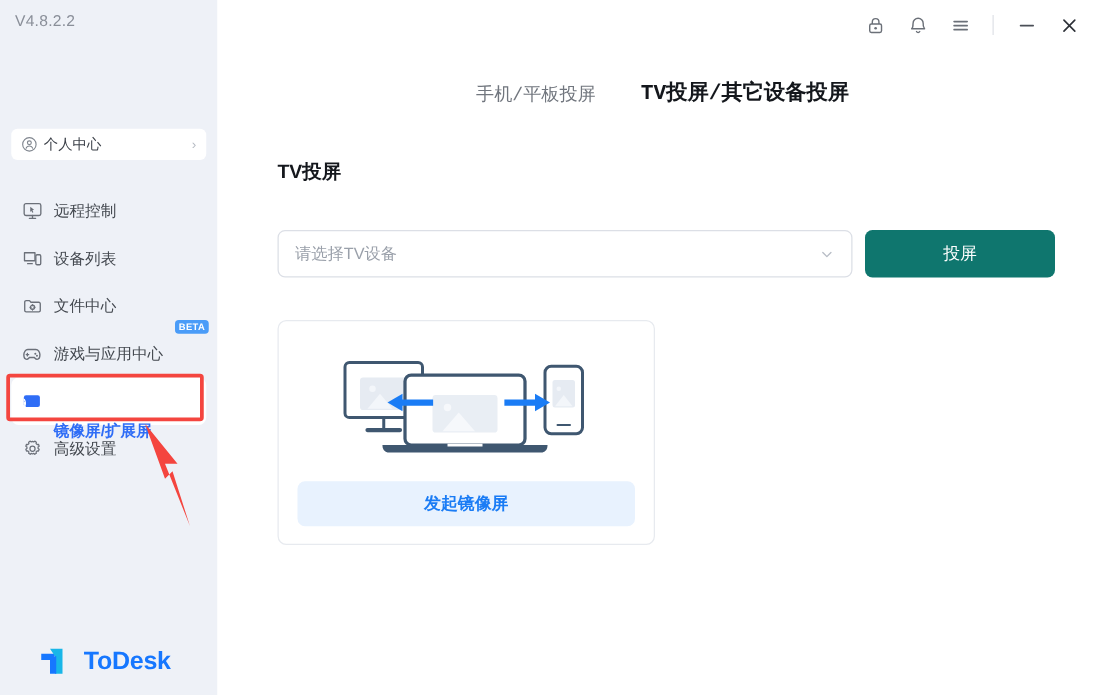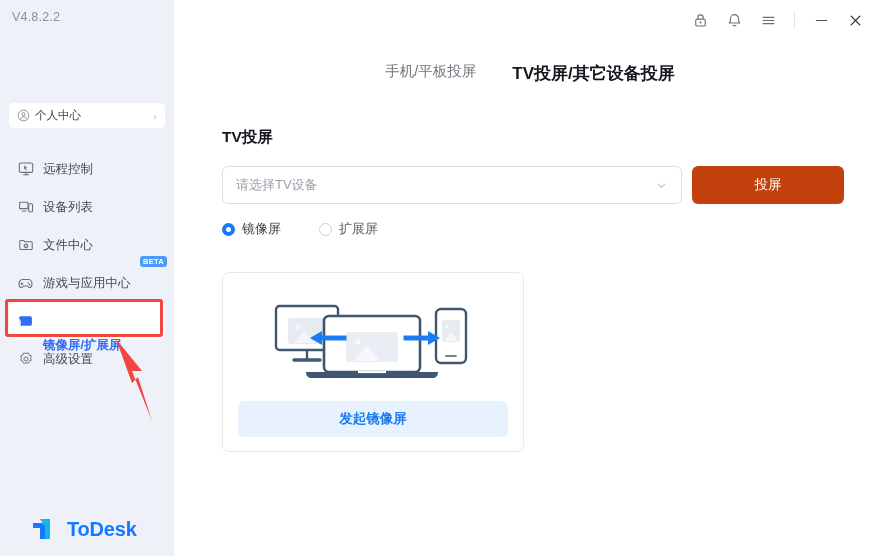--- a/index.html
+++ b/index.html
@@ -211,24 +211,25 @@
     cursor: pointer;
     color: #6b7078;
   }
   .tb-sep {
     width: 1px; height: 16px;
     background: #dfe2e8;
     margin: 0 9px;
   }
   .tabs {
     display: flex;
-    align-items: flex-start;
+    align-items: flex-end;
     justify-content: center;
     gap: 36px;
     margin-top: 22px;
+    font-family: Liberation Mono, monospace;
   }
   .tab-inactive {
     font-size: 14.5px;
     color: #71767e;
     cursor: pointer;
   }
   .tab-active {
     font-size: 17px;
     font-weight: bold;
     color: #14171c;
@@ -237,41 +238,41 @@
   .content { padding: 0 0 0 48px; margin-top: 42px; }
   .section-title {
     font-size: 15.5px;
     font-weight: bold;
     color: #14171c;
   }
   .tv-row {
     display: flex;
     align-items: center;
     gap: 10px;
-    margin-top: 18px;
+    margin-top: 36px;
   }
   .select {
     width: 460px; height: 38px;
     border: 1px solid #dcdfe6;
     border-radius: 6px;
     display: flex;
     align-items: center;
     padding: 0 13px;
     background: #fff;
     cursor: pointer;
   }
   .select .ph {
     flex: 1;
     font-size: 13px;
     color: #9aa0aa;
   }
   .select .caret { color: #b8bdc6; font-size: 11px; }
   .cast-btn {
     width: 152px; height: 38px;
-    background: #c2410c;
+    background: #0f766e;
     border-radius: 6px;
     border: none;
     color: #ffffff;
     font-size: 13.5px;
     font-family: Liberation Serif, serif;
     cursor: pointer;
   }
   .radios {
     display: flex;
     align-items: center;
@@ -481,30 +482,20 @@
       <div class="tv-row">
         <div class="select">
           <div class="ph">请选择TV设备</div>
           <svg class="caret" width="13" height="13" viewBox="0 0 16 16">
             <path d="M4 6.2L8 10.2l4-4" fill="none" stroke="#b8bdc6" stroke-width="1.3" stroke-linecap="round" stroke-linejoin="round"></path>
           </svg>
         </div>
         <button class="cast-btn">投屏</button>
       </div>
 
-      <div class="radios">
-        <div class="radio on">
-          <span class="dot"></span>
-          <span class="lb">镜像屏</span>
-        </div>
-        <div class="radio off">
-          <span class="dot"></span>
-          <span class="lb">扩展屏</span>
-        </div>
-      </div>
 
       <div class="subsection">
 
         <div class="cards">
 
           <div class="card">
             <div class="art">
               <svg width="215" height="100" viewBox="0 0 215 100">
 
                 <rect x="10" y="12" width="62" height="44" rx="3.5" fill="#fff" stroke="#3f5770" stroke-width="2.4"></rect>

